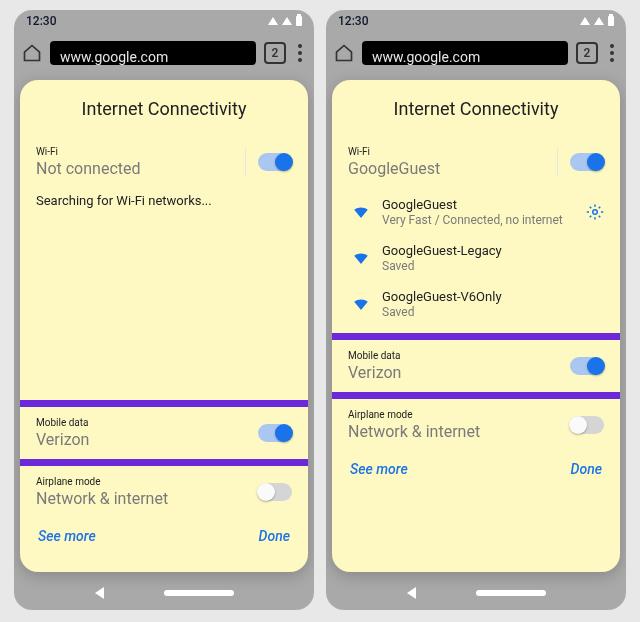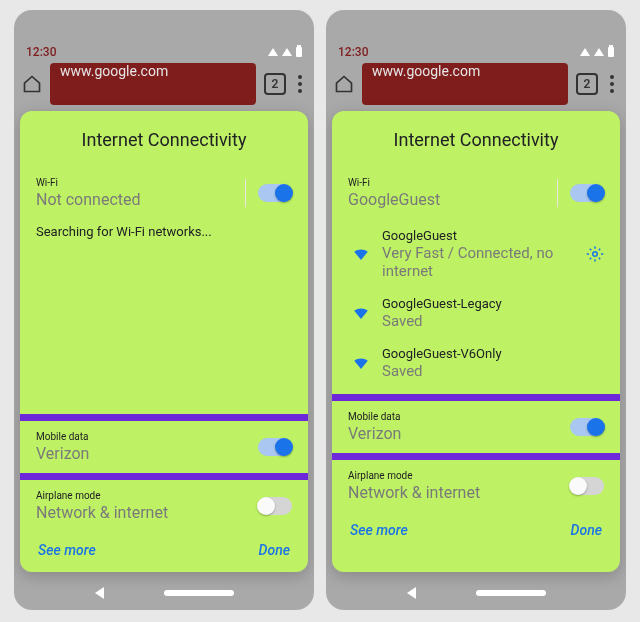--- a/index.html
+++ b/index.html
@@ -20,24 +20,23 @@
     position: relative;
     display: flex;
     flex-direction: column;
   }
   .statusbar {
     height: 22px;
     display: flex;
     align-items: center;
     justify-content: space-between;
     padding: 0 12px;
-    color: #7f1d1d;
+    color: #0f172a;
     font-size: 12px;
     font-weight: 500;
-    margin-top: 31px;
   }
   .statusbar .right { display: flex; align-items: center; gap: 4px; }
   .tri {
     width: 0; height: 0;
     border-left: 5px solid transparent;
     border-right: 5px solid transparent;
     border-bottom: 8px solid #fff;
   }
   .batt {
     width: 6px; height: 10px; background:#fff; border-radius:1px;
@@ -47,46 +46,46 @@
   .browserbar {
     height: 42px;
     display: flex;
     align-items: center;
     padding: 0 8px;
     gap: 8px;
   }
   .home-icon { width:20px; height:20px; color:#333; }
   .urlbox {
     flex: 1;
-    background: #7f1d1d;
+    background: #000000;
     border-radius: 4px;
-    height: 42px;
-    display: flex;
-    align-items: flex-start;
+    height: 24px;
+    display: flex;
+    align-items: flex-end;
     padding: 0 10px;
     color: #e6e6e6;
     font-size: 14px;
   }
   .tabcount {
     width:22px; height:22px; border:2px solid #333; border-radius:4px;
     display:flex; align-items:center; justify-content:center;
     font-size:12px; font-weight:600; color:#333;
   }
   .dots {
     display:flex; flex-direction:column; gap:3px; padding:4px;
   }
   .dots span { width:4px; height:4px; background:#333; border-radius:50%; }
   .backdrop { flex:1; position:relative; }
   .sheet {
     position:absolute;
     left:6px; right:6px; bottom:38px;
-    background:#bef264;
-    border-radius:12px;
+    background:#fef9c3;
+    border-radius:18px;
     box-shadow:0 4px 16px rgba(0,0,0,.2);
-    padding-bottom:8px;
+    padding-bottom:22px;
     display:flex; flex-direction:column;
   }
   .sheet-title {
     text-align:center;
     font-size:18px;
     color:#202124;
     padding:18px 0 16px;
     font-weight:400;
   }
   .row {
@@ -126,21 +125,21 @@
   .netlist { padding:0 0 6px; }
   .netitem {
     display:flex; align-items:center;
     padding:8px 16px 8px 20px;
     gap:12px;
   }
   .wifi-icon { color:#1a73e8; width:18px; height:18px; flex-shrink:0; }
   .gear-icon { color:#1a73e8; width:18px; height:18px; flex-shrink:0; }
   .netitem .nettxt { flex:1; display:flex; flex-direction:column; }
   .netitem .name { font-size:13px; color:#202124; }
-  .netitem .detail { font-size:15px; color:#7a7a7a; margin-top:1px; }
+  .netitem .detail { font-size:12px; color:#7a7a7a; margin-top:1px; }
   .footer {
     display:flex; justify-content:space-between;
     padding:10px 18px 6px;
   }
   .footer span { color:#1a73e8; font-size:14px; font-weight:500;font-style:italic; }
   .navbar {
     position:absolute; bottom:0; left:0; right:0;
     height:34px;
     display:flex; align-items:center; justify-content:center;
     gap:60px;

